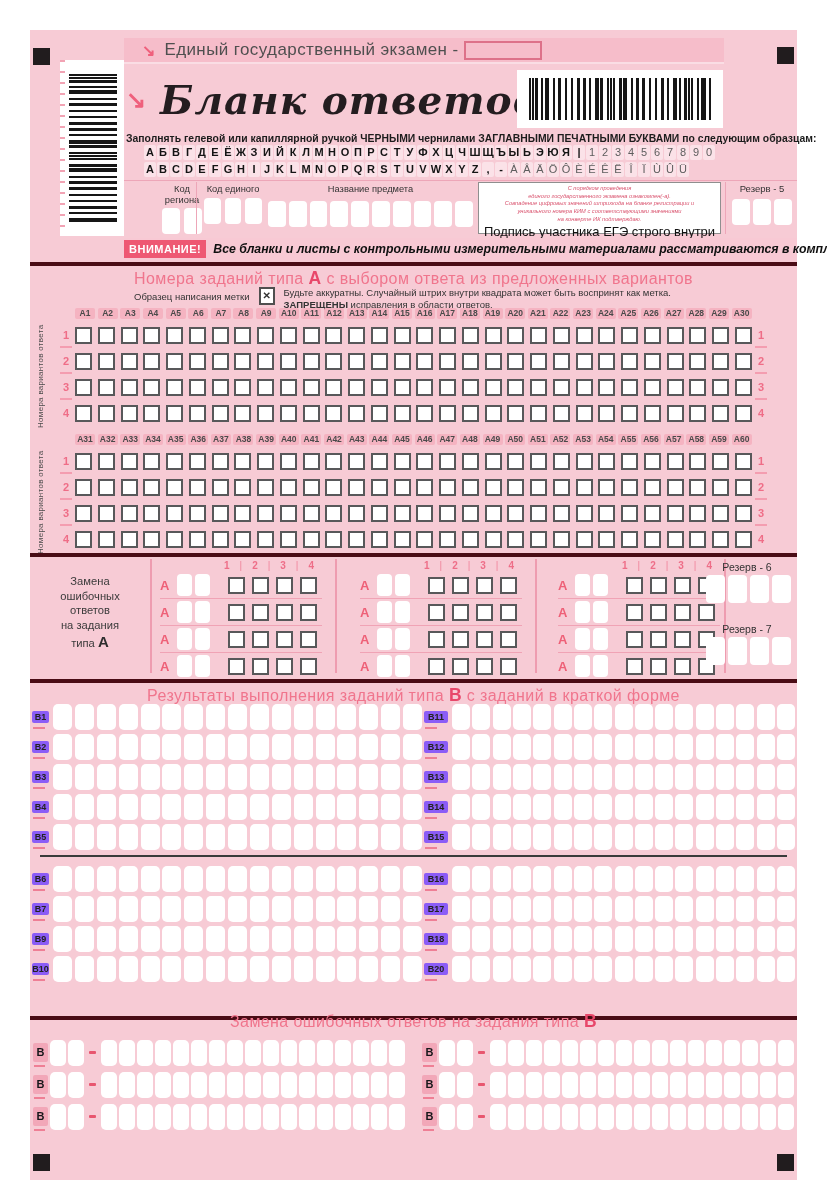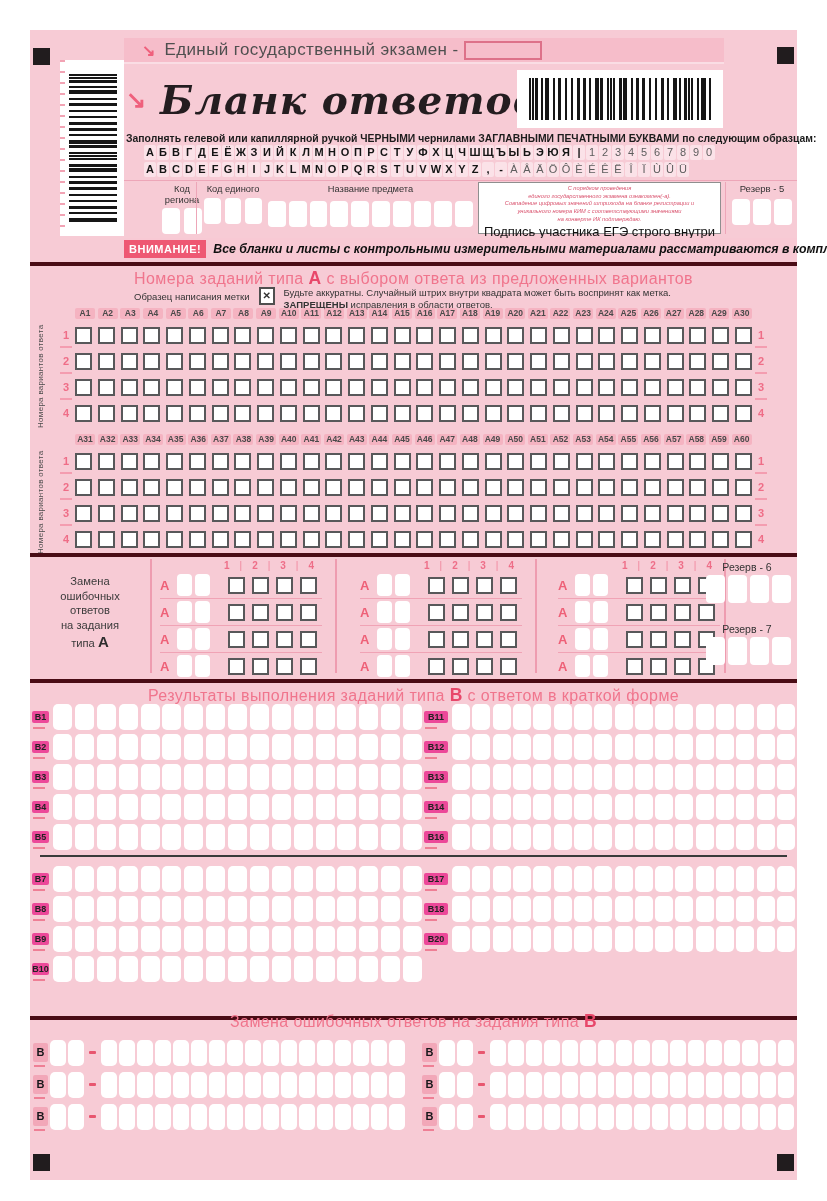--- a/index.html
+++ b/index.html
@@ -76,21 +76,21 @@
   .tc{width:15px;height:22px;margin-left:3px;}
   .rgspace{width:11px;}
   .mchk{margin-left:7px;}
   .rvd{position:absolute;top:529px;height:114px;width:1.5px;background:#ee9cb0;}
   .reslabel{position:absolute;width:94px;text-align:center;font-size:10.5px;color:#333;}
   .rescells{position:absolute;display:flex;gap:3px;}
   
   .bwrap{position:absolute;top:674px;display:flex;flex-direction:column;}
   .brow{height:26px;margin-bottom:4px;display:flex;align-items:center;}
   .brow:nth-child(6){margin-top:12px;}
-  .blab{width:17px;text-align:center;font-size:9px;font-weight:bold;color:#222;background:#ec4899;border-radius:2px;padding:1px 0;position:relative;}
+  .blab{width:17px;text-align:center;font-size:9px;font-weight:bold;color:#222;background:#8b5cf6;border-radius:2px;padding:1px 0;position:relative;}
   .blab::after{content:"";position:absolute;left:1px;bottom:-6px;width:12px;height:2px;background:#ef7f95;}
   #bright .blab{width:24px;}
   .bcells{flex:1;display:flex;justify-content:space-between;margin-left:4px;}
   .bcell{width:19px;height:26px;border-radius:5px;background:#fff;}
   #bright .bcell{width:18px;}
   .bsep{position:absolute;left:10px;top:825px;width:747px;height:2px;background:#3a3a3a;}
   
   .rbwrap{position:absolute;top:1009px;display:flex;flex-direction:column;}
   .rbrow{height:27px;display:flex;align-items:center;margin-bottom:5px;}
   .rblab{font-size:11px;font-weight:bold;background:#f2a7b8;color:#17171a;width:15px;height:19px;line-height:19px;text-align:center;border-radius:2px;position:relative;}
@@ -825,21 +825,21 @@
     <div class="reslabel" style="left:670px;top:593px;">Резерв - 7</div>
     <div class="rescells" id="res7cells" style="left:676px;top:607px;">
         <div class="wcell f29"></div>
         <div class="wcell f29"></div>
         <div class="wcell f29"></div>
         <div class="wcell f29"></div>
       </div>
 
     <div class="dline" style="top:649px;"></div>
 
-    <div class="sectitle" style="top:655px;"><span>Результаты выполнения заданий типа </span><b>В</b><span> с ответом в краткой форме</span></div>
+    <div class="sectitle" style="top:655px;"><span>Результаты выполнения заданий типа </span><b>В</b><span> с заданий в краткой форме</span></div>
     <div class="bwrap" id="bleft" style="left:2px;width:390px;">
         <div class="brow">
           <span class="blab">В1</span>
           <div class="bcells">
             <div class="bcell"></div>
             <div class="bcell"></div>
             <div class="bcell"></div>
             <div class="bcell"></div>
             <div class="bcell"></div>
             <div class="bcell"></div>
@@ -938,43 +938,43 @@
             <div class="bcell"></div>
             <div class="bcell"></div>
             <div class="bcell"></div>
             <div class="bcell"></div>
             <div class="bcell"></div>
             <div class="bcell"></div>
             <div class="bcell"></div>
           </div>
         </div>
         <div class="brow">
+          <span class="blab">В6</span>
+          <div class="bcells">
+            <div class="bcell"></div>
+            <div class="bcell"></div>
+            <div class="bcell"></div>
+            <div class="bcell"></div>
+            <div class="bcell"></div>
+            <div class="bcell"></div>
+            <div class="bcell"></div>
+            <div class="bcell"></div>
+            <div class="bcell"></div>
+            <div class="bcell"></div>
+            <div class="bcell"></div>
+            <div class="bcell"></div>
+            <div class="bcell"></div>
+            <div class="bcell"></div>
+            <div class="bcell"></div>
+            <div class="bcell"></div>
+            <div class="bcell"></div>
+          </div>
+        </div>
+        <div class="brow">
           <span class="blab">В7</span>
-          <div class="bcells">
-            <div class="bcell"></div>
-            <div class="bcell"></div>
-            <div class="bcell"></div>
-            <div class="bcell"></div>
-            <div class="bcell"></div>
-            <div class="bcell"></div>
-            <div class="bcell"></div>
-            <div class="bcell"></div>
-            <div class="bcell"></div>
-            <div class="bcell"></div>
-            <div class="bcell"></div>
-            <div class="bcell"></div>
-            <div class="bcell"></div>
-            <div class="bcell"></div>
-            <div class="bcell"></div>
-            <div class="bcell"></div>
-            <div class="bcell"></div>
-          </div>
-        </div>
-        <div class="brow">
-          <span class="blab">В8</span>
           <div class="bcells">
             <div class="bcell"></div>
             <div class="bcell"></div>
             <div class="bcell"></div>
             <div class="bcell"></div>
             <div class="bcell"></div>
             <div class="bcell"></div>
             <div class="bcell"></div>
             <div class="bcell"></div>
             <div class="bcell"></div>
@@ -1095,20 +1095,42 @@
             <div class="bcell"></div>
             <div class="bcell"></div>
             <div class="bcell"></div>
             <div class="bcell"></div>
             <div class="bcell"></div>
             <div class="bcell"></div>
           </div>
         </div>
         <div class="brow">
           <span class="blab">В14</span>
+          <div class="bcells">
+            <div class="bcell"></div>
+            <div class="bcell"></div>
+            <div class="bcell"></div>
+            <div class="bcell"></div>
+            <div class="bcell"></div>
+            <div class="bcell"></div>
+            <div class="bcell"></div>
+            <div class="bcell"></div>
+            <div class="bcell"></div>
+            <div class="bcell"></div>
+            <div class="bcell"></div>
+            <div class="bcell"></div>
+            <div class="bcell"></div>
+            <div class="bcell"></div>
+            <div class="bcell"></div>
+            <div class="bcell"></div>
+            <div class="bcell"></div>
+          </div>
+        </div>
+        <div class="brow">
+          <span class="blab">В15</span>
           <div class="bcells">
             <div class="bcell"></div>
             <div class="bcell"></div>
             <div class="bcell"></div>
             <div class="bcell"></div>
             <div class="bcell"></div>
             <div class="bcell"></div>
             <div class="bcell"></div>
             <div class="bcell"></div>
             <div class="bcell"></div>

